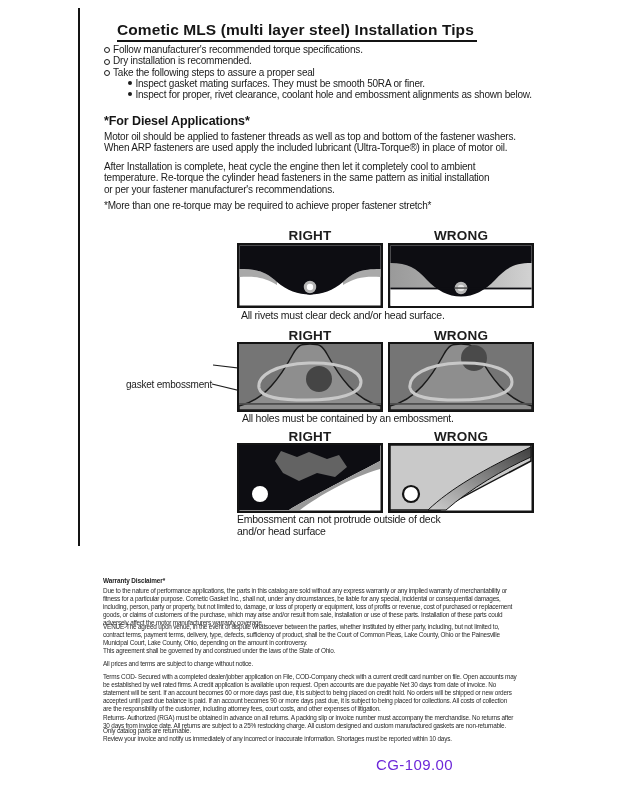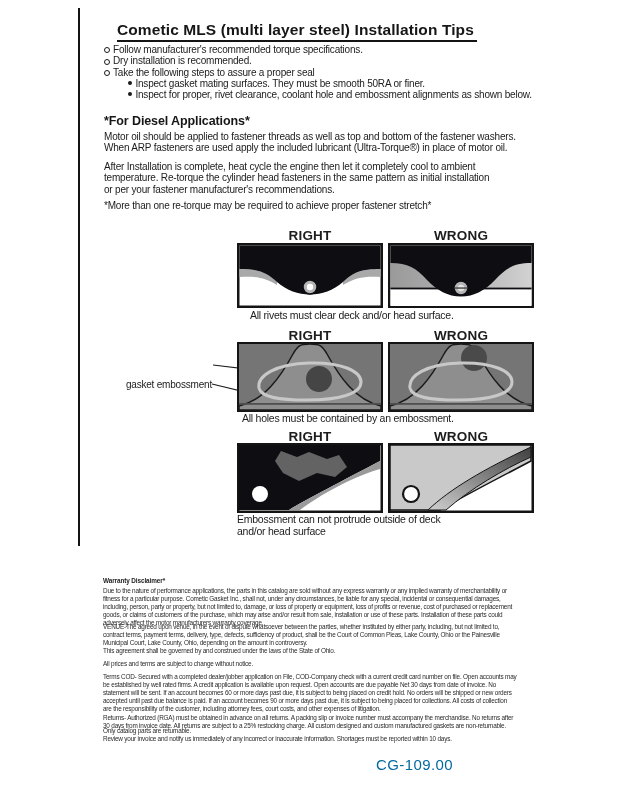--- a/index.html
+++ b/index.html
@@ -34,21 +34,21 @@
 
   .section-head { font-size:12.5px; font-weight:bold; letter-spacing:-0.1px; }
 
   .diag-head { font-size:13.5px; font-weight:bold; letter-spacing:0.2px; text-align:center; width:146px; color:#1d1d1d; }
   .diag-caption { font-size:10.5px; letter-spacing:-0.25px; line-height:11.5px; color:#1b1b1b; }
   .annot { font-size:10px; letter-spacing:-0.2px; line-height:11.6px; text-align:right; width:114px; color:#1b1b1b; }
 
   .fineprint { font-size:6.4px; letter-spacing:-0.2px; line-height:8px; color:#2a2a2a; }
   .fineprint-head { font-size:6.4px; letter-spacing:-0.1px; font-weight:bold; color:#222; }
 
-  .footer-code { font-size:15px; letter-spacing:0.4px; color:#0369a1; }
+  .footer-code { font-size:15px; letter-spacing:0.4px; color:#6d28d9; }
 
   svg { display:block; }
 </style>
 </head>
 <body>
 
 <div class="page">
 
   <div class="abs page-rule"></div>
 
@@ -114,21 +114,21 @@
       <rect x="2.5" y="18" width="141" height="28" fill="url(#g1)"></rect>
       <rect x="2.5" y="46" width="141" height="17" fill="#ffffff"></rect>
       <path d="M2.5,2.5 H143.5 V20 C126,20 118,25 107,37 C97,47.5 86,53.5 73,53.5 C60,53.5 49,47.5 39,37 C28,25 20,20 2.5,20 Z" fill="#0d0d12"></path>
       <rect x="2.5" y="44.6" width="141" height="1.8" fill="#0d0d12"></rect>
       <circle cx="73" cy="45" r="7" fill="#b5b5b5" stroke="#0d0d12" stroke-width="1.5"></circle>
       <circle cx="73" cy="45" r="3.2" fill="#e4e4e4"></circle>
       <rect x="66.5" y="44.3" width="13" height="1.5" fill="#4d4d4d"></rect>
     </svg>
   </div>
 
-  <div class="abs diag-caption nowrap" style="left:250px; top:310px;">All rivets must clear deck and/or head surface.</div>
+  <div class="abs diag-caption nowrap" style="left:241px; top:310px;">All rivets must clear deck and/or head surface.</div>
 
   <div class="abs diag-head" style="left:237px; top:328px;">RIGHT</div>
   <div class="abs diag-head" style="left:388px; top:328px;">WRONG</div>
 
   <div class="abs annot" style="left:98px; top:379px;">gasket embossment</div>
 
   <div class="abs" style="left:205px; top:348px;">
     <svg width="102" height="56" viewBox="0 0 102 56">
       <line x1="8" y1="17" x2="100" y2="28" stroke="#1d1d1d" stroke-width="1.2"></line>
       <line x1="7" y1="36" x2="57" y2="48" stroke="#1d1d1d" stroke-width="1.2"></line>

